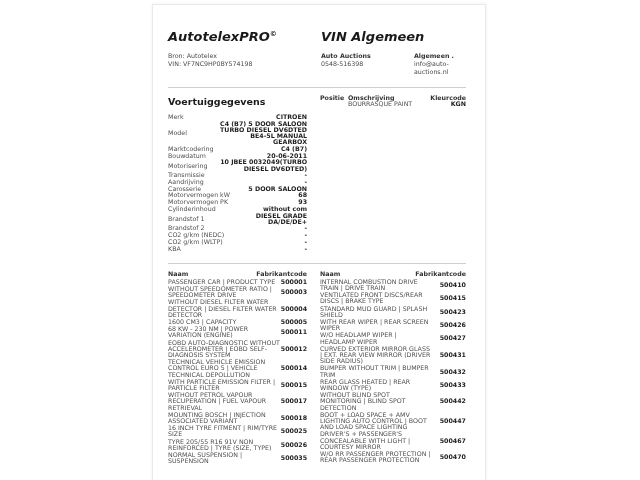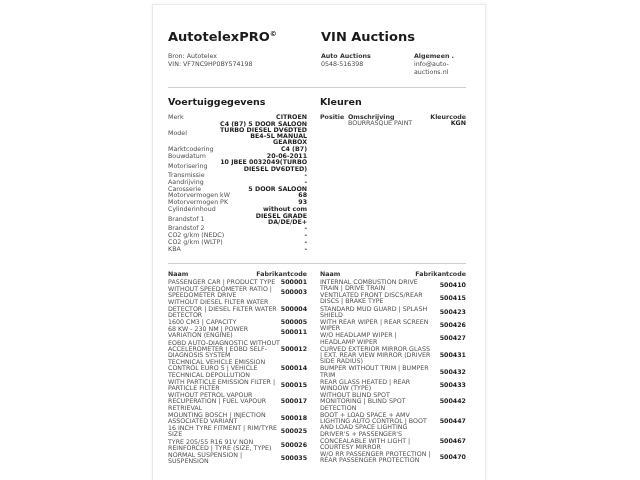--- a/index.html
+++ b/index.html
@@ -4,21 +4,21 @@
 <style>
   * { margin:0; padding:0; box-sizing:border-box; }
   html,body { width:640px; height:480px; background:#ffffff; overflow:hidden;
     font-family:"DejaVu Sans","Liberation Sans",sans-serif; color:#2b2b2b; }
   .page { position:absolute; left:152px; top:4px; width:334px; height:476px;
     background:#fff; border:1px solid #e9e9e9; border-bottom:none;
     box-shadow:0 0 3px rgba(0,0,0,0.07); }
   .content { padding:24px 19px 0 15px; }
 
   
-  .hdr-row { display:flex; align-items:flex-start; }
+  .hdr-row { display:flex; align-items:flex-start;font-style:italic; }
   .brand { width:153px; font-size:13px; font-weight:bold; color:#1a1a1a; letter-spacing:0; }
   .brand sup { font-size:7px; }
   .title { font-size:13px; font-weight:bold; color:#1a1a1a; }
   .hdr-info { display:flex; margin-top:8px; font-size:6.3px; line-height:8px; color:#4a4a4a; }
   .hdr-info .col1 { width:153px; }
   .hdr-info .col2 { width:93px; }
   .hdr-info .col3 { flex:1; }
   .b { font-weight:bold; color:#333; }
 
   .divider { border-top:1px solid #cfcfcf; margin-top:11px; }
@@ -56,21 +56,21 @@
   .fcode { font-weight:bold; color:#1f1f1f; text-align:right; flex:1; }
 </style>
 </head>
 <body>
 
 <div class="page">
   <div class="content">
 
     <div class="hdr-row">
       <div class="brand"><span>AutotelexPRO</span><sup>©</sup></div>
-      <div class="title">VIN Auctions</div>
+      <div class="title">VIN Algemeen</div>
     </div>
 
     <div class="hdr-info">
       <div class="col1">
         <div>Bron: Autotelex</div>
         <div>VIN: VF7NC9HP0BY574198</div>
       </div>
       <div class="col2">
         <div class="b">Auto Auctions</div>
         <div>0548-516398</div>
@@ -148,21 +148,20 @@
               <div class="vvalue">-</div>
             </div>
             <div class="vrow">
               <div class="vlabel">KBA</div>
               <div class="vvalue">-</div>
             </div>
           </div>
       </div>
       <div class="gap"></div>
       <div class="rightcol">
-        <div class="sec-title">Kleuren</div>
         <div class="colors-grid">
           <div class="chead">Positie</div>
           <div class="chead">Omschrijving</div>
           <div class="chead cright">Kleurcode</div>
           <div></div>
           <div class="cdesc">BOURRASQUE PAINT</div>
           <div class="ccode cright">KGN</div>
         </div>
       </div>
     </div>

